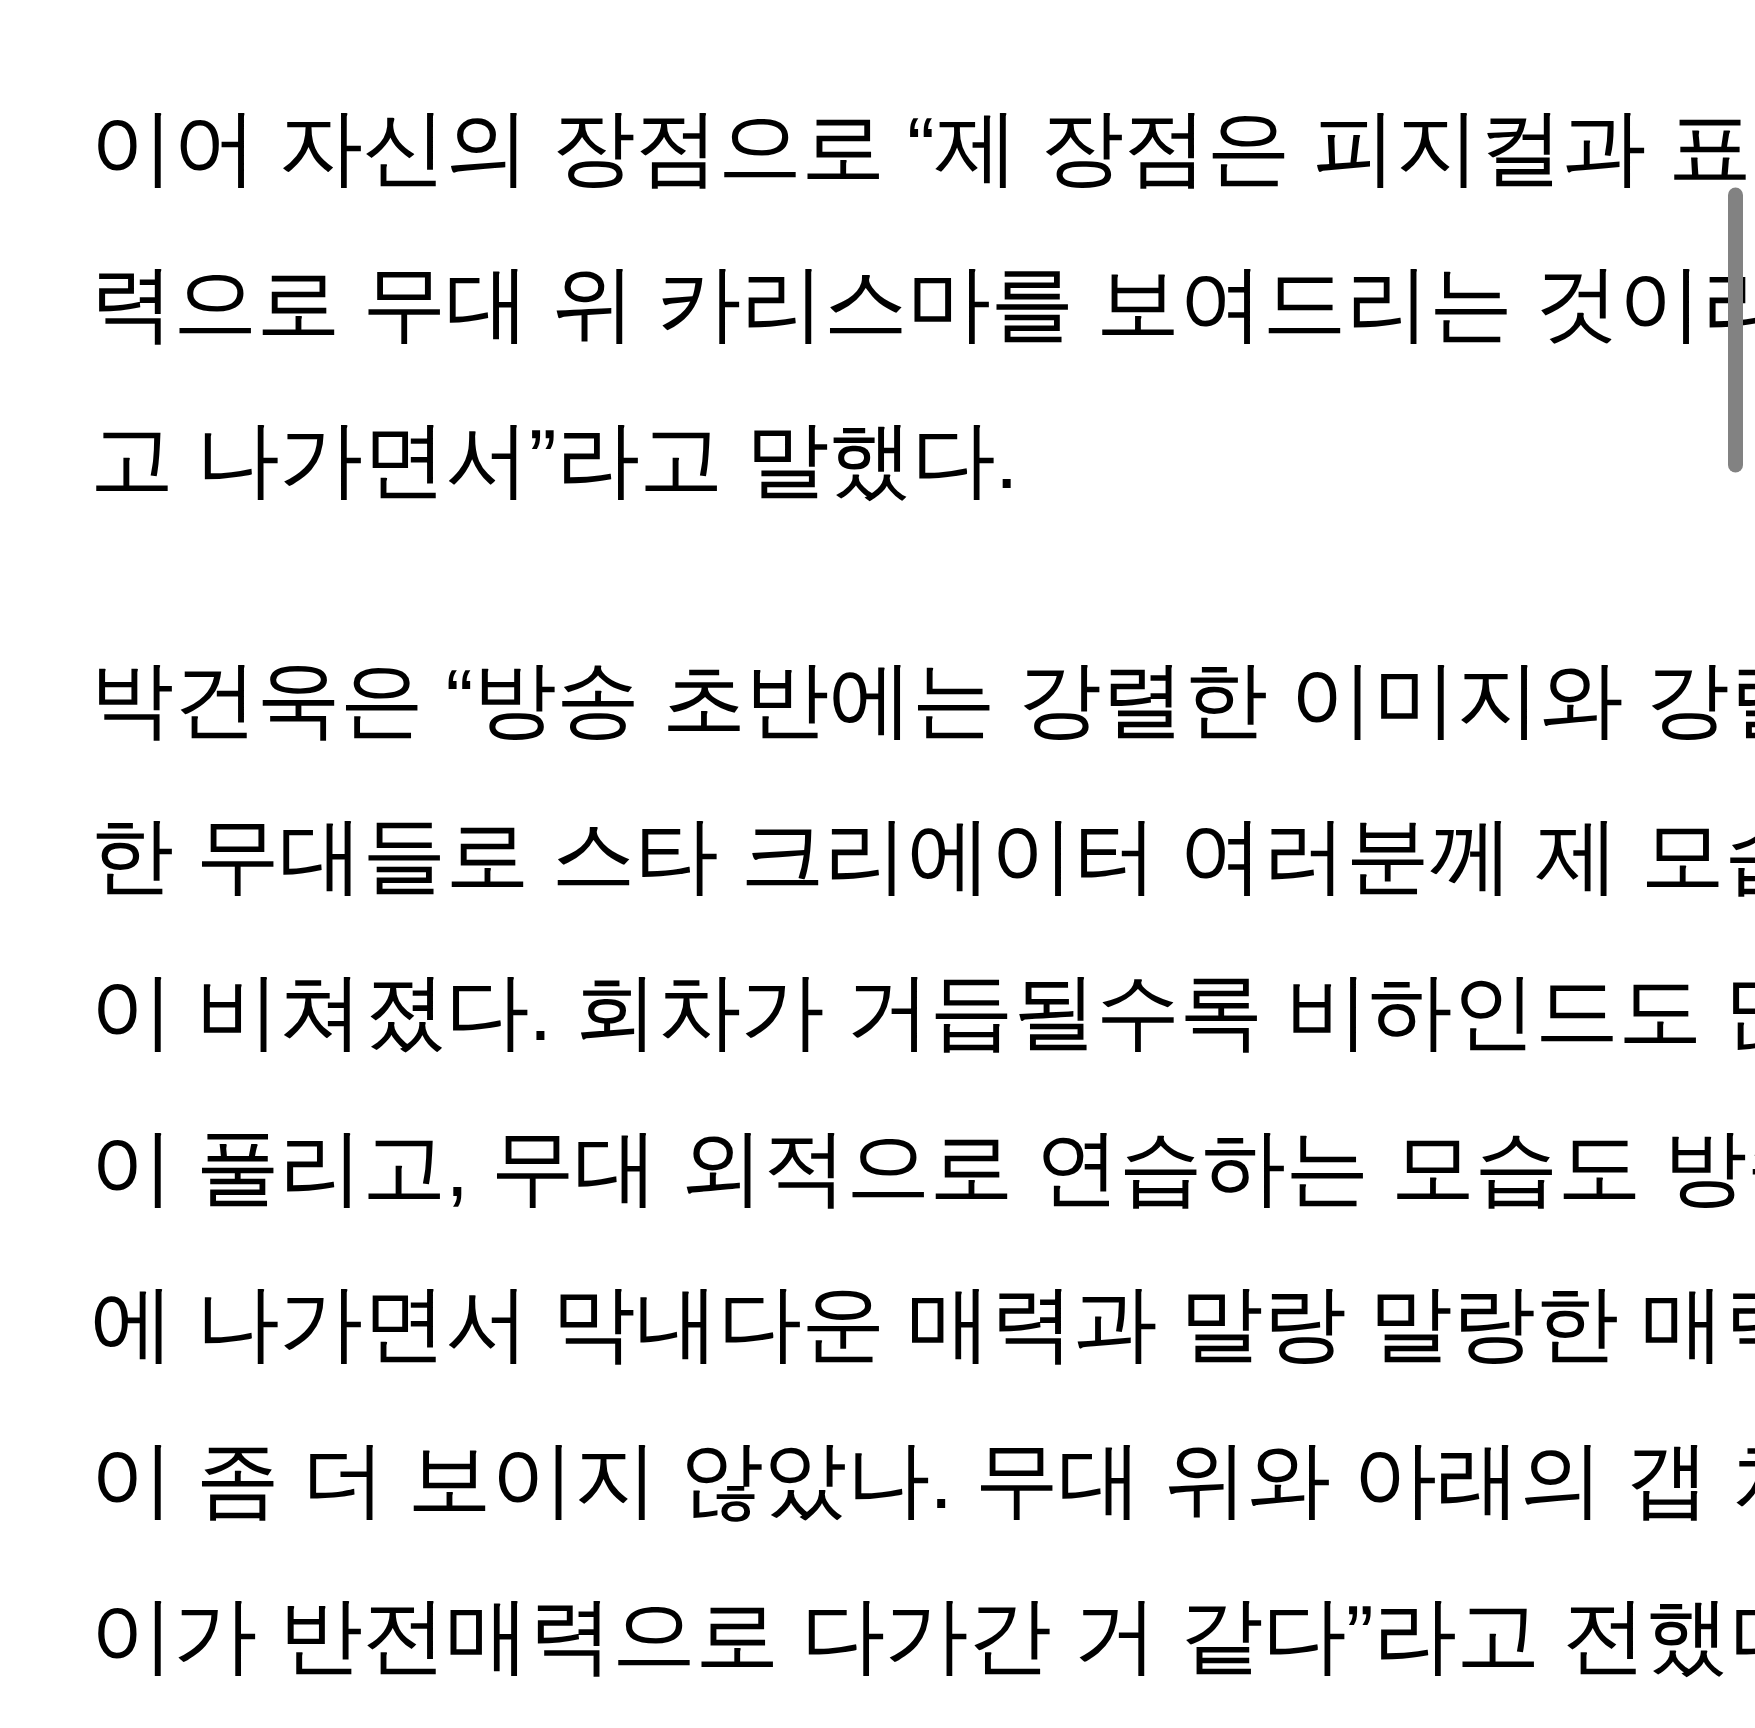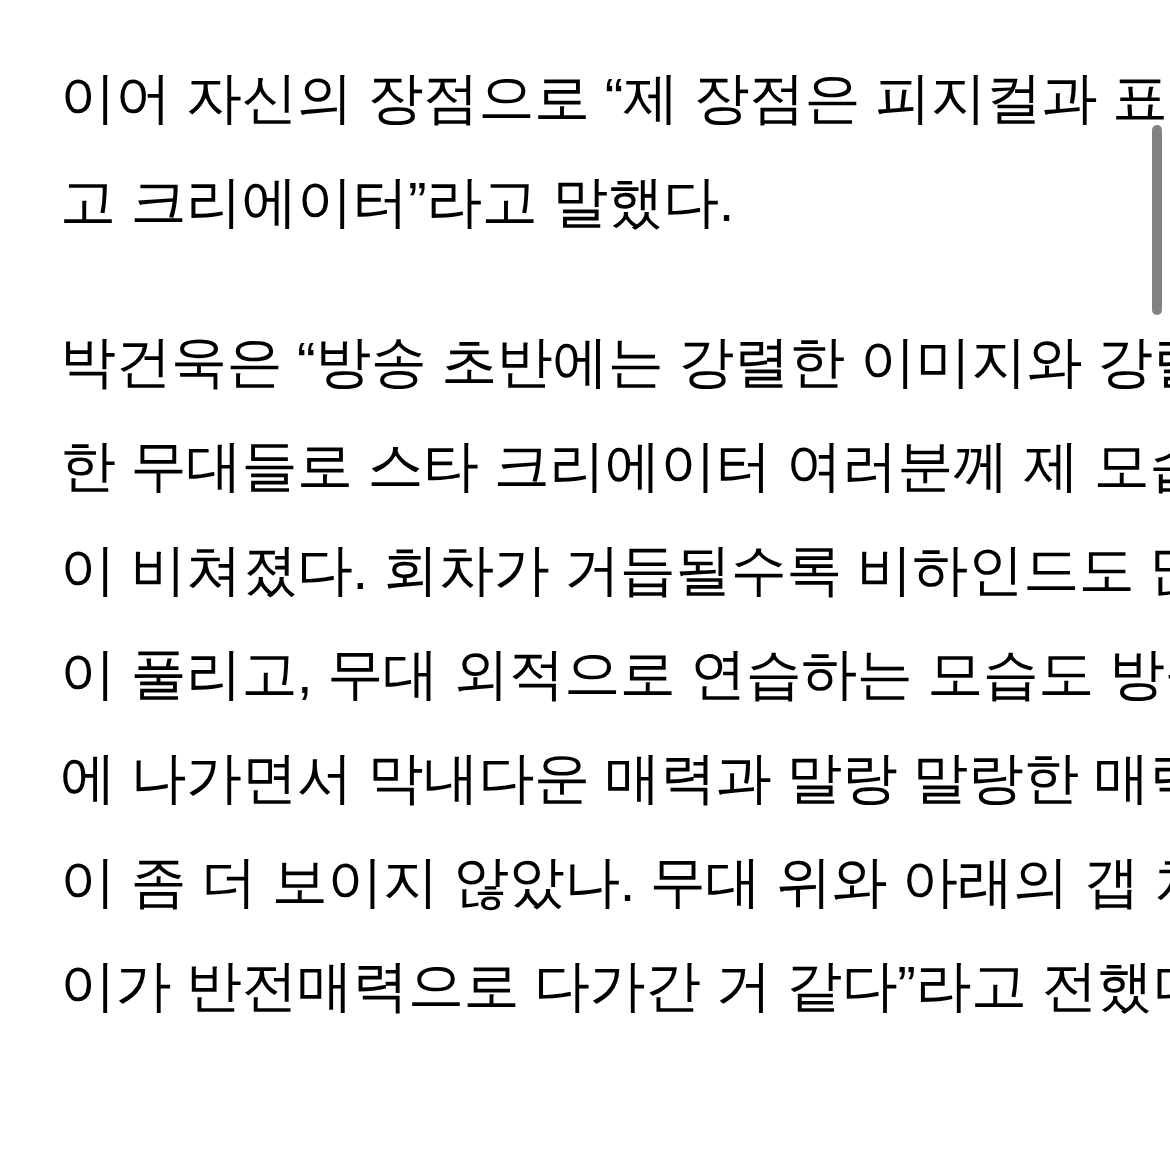--- a/index.html
+++ b/index.html
@@ -42,21 +42,22 @@
   }
 </style>
 </head>
 <body>
 
 <div class="page">
 
   <div class="article-body">
     <div class="paragraph">
         <div class="line">이어 자신의 장점으로 “제 장점은 피지컬과 표현</div>
-        <div class="line">고 크리에이터”라고 말했다.</div>
+        <div class="line">력으로 무대 위 카리스마를 보여드리는 것이라</div>
+        <div class="line">고 나가면서”라고 말했다.</div>
       </div>
     <div class="paragraph">
         <div class="line">박건욱은 “방송 초반에는 강렬한 이미지와 강렬</div>
         <div class="line">한 무대들로 스타 크리에이터 여러분께 제 모습</div>
         <div class="line">이 비쳐졌다. 회차가 거듭될수록 비하인드도 많</div>
         <div class="line">이 풀리고, 무대 외적으로 연습하는 모습도 방송</div>
         <div class="line">에 나가면서 막내다운 매력과 말랑 말랑한 매력</div>
         <div class="line">이 좀 더 보이지 않았나. 무대 위와 아래의 갭 차</div>
         <div class="line">이가 반전매력으로 다가간 거 같다”라고 전했다.</div>
       </div>

